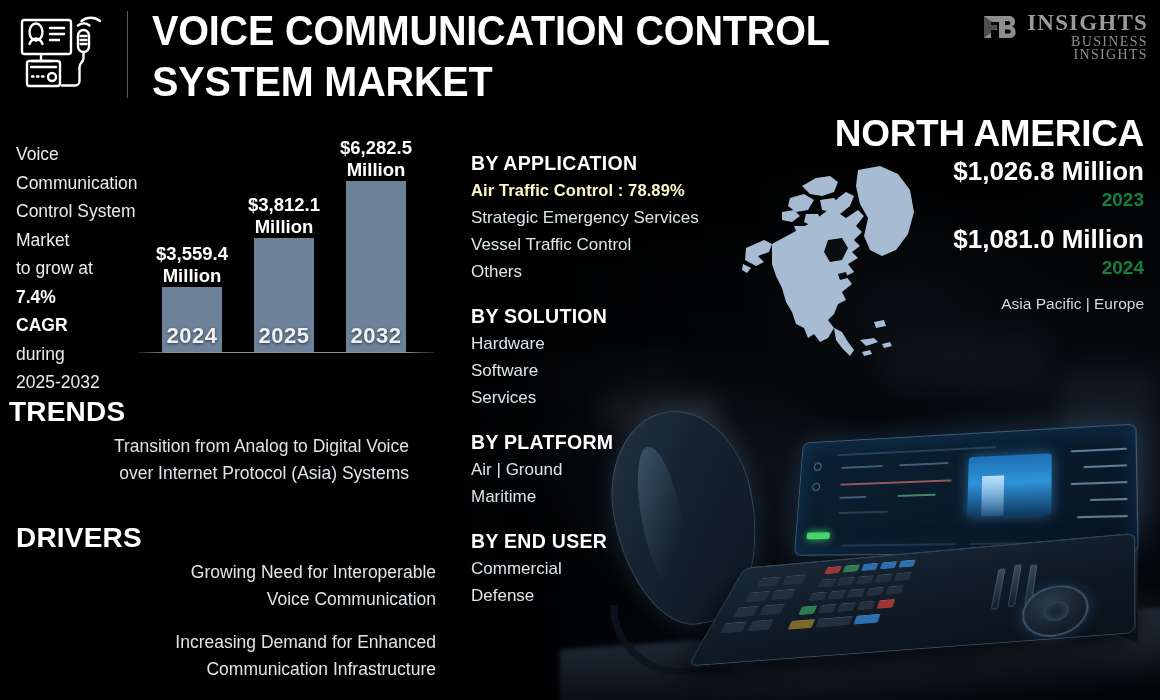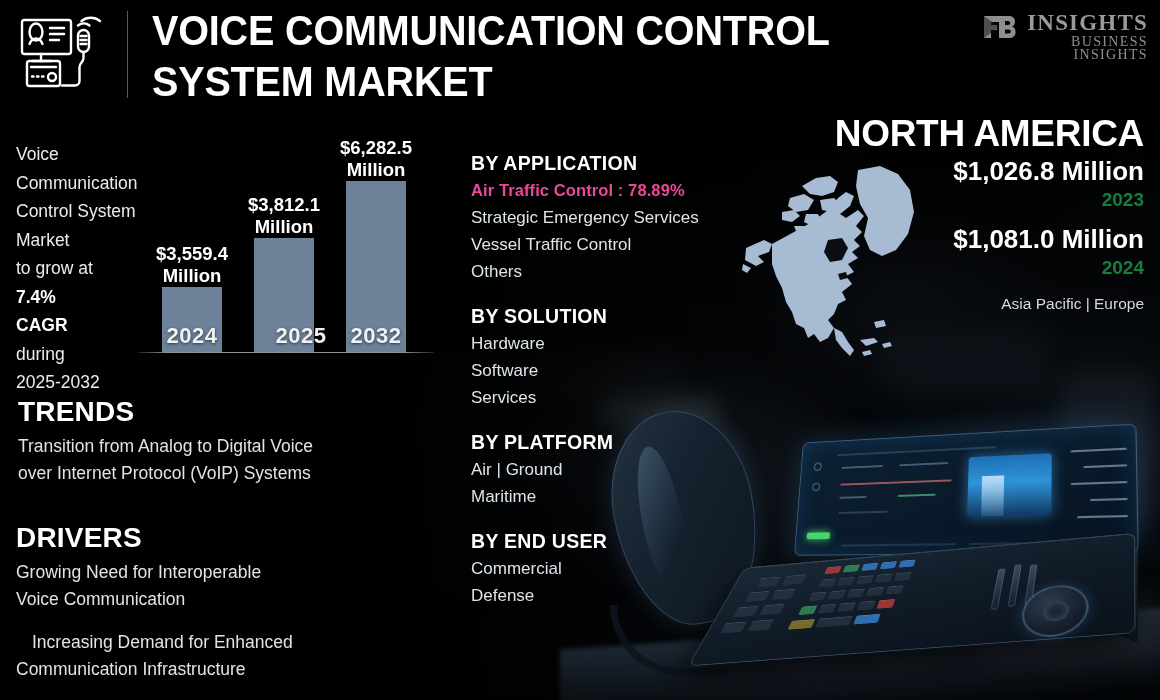--- a/index.html
+++ b/index.html
@@ -149,32 +149,32 @@
   }
   .bar-year {
     position:absolute; bottom:11px; text-align:center; font-weight:700;
     font-size:22px; color:#eef2f6; letter-spacing:.5px; width:70px;
     text-shadow:0 1px 3px rgba(0,0,0,.6);
   }
   #axis { position:absolute; left:8px; bottom:7px; width:296px; height:1px;
           background:linear-gradient(90deg,rgba(190,200,210,.15),rgba(200,210,220,.70) 10%,rgba(200,210,220,.70) 90%,rgba(190,200,210,.15)); }
 
   
-  #trends { position:absolute; left:18px; top:396px; width:400px; z-index:6; }
+  #trends { position:absolute; left:9px; top:396px; width:400px; z-index:6; }
   #drivers { position:absolute; left:16px; top:522px; width:420px; z-index:6; }
   .sec-head { font-size:28px; font-weight:700; color:#fff; letter-spacing:.2px; margin-bottom:5px; }
-  .sec-line { font-size:17.5px; line-height:27px; color:#dfe4e9; font-weight:300; }
+  .sec-line { font-size:17.5px; line-height:27px; color:#dfe4e9; font-weight:300;text-align:right; }
   .sec-para { margin-top:16px;margin-left:16px; }
 
   
   #segments { position:absolute; left:471px; top:152px; width:270px; z-index:6; }
   .seg { margin-bottom:20px; }
   .seg-title { font-size:19.5px; font-weight:700; color:#fff; letter-spacing:.3px; margin-bottom:2px; }
   .seg-item { font-size:17px; line-height:27px; color:#dfe4e9; font-weight:300; }
-  .seg-item.strong { font-weight:700; color:#ec4899; font-size:16.5px; letter-spacing:.1px; }
+  .seg-item.strong { font-weight:700; color:#fef9c3; font-size:16.5px; letter-spacing:.1px; }
 
   
   #region { position:absolute; right:16px; top:112px; width:330px; text-align:right; z-index:6; }
   #region-title { font-size:37px; font-weight:700; letter-spacing:-.3px; color:#fff; line-height:44px; }
   .region-val { font-size:26px; font-weight:700; color:#fff; line-height:31px; }
   .region-yr { font-size:19px; font-weight:700; color:#15803d; line-height:25px; margin-bottom:12px; }
   #region-others { margin-top:0; font-size:15.5px; line-height:23px; color:#d5dae0; font-weight:300; }
   #na-map { position:absolute; left:742px; top:152px; width:205px; height:210px; z-index:5; }
 </style>
 </head>
@@ -319,30 +319,30 @@
   <div class="bar-label" style="left:89px;top:74px">
     <div>$3,812.1</div>
     <div>Million</div>
   </div>
   <div class="bar-label" style="left:181px;top:17px">
     <div>$6,282.5</div>
     <div>Million</div>
   </div>
 
   <div class="bar-year" style="left:27px">2024</div>
-  <div class="bar-year" style="left:136px">2025</div>
+  <div class="bar-year" style="left:119px">2025</div>
   <div class="bar-year" style="left:211px">2032</div>
 
   <div id="axis"></div>
 </div>
 
 <div id="trends">
   <div class="sec-head">TRENDS</div>
   <div class="sec-line">Transition from Analog to Digital Voice</div>
-  <div class="sec-line">over Internet Protocol (VoIP) Systems</div>
+  <div class="sec-line">over Internet Protocol (Asia) Systems</div>
 </div>
 
 <div id="drivers">
   <div class="sec-head">DRIVERS</div>
   <div class="sec-line">Growing Need for Interoperable</div>
   <div class="sec-line">Voice Communication</div>
   <div class="sec-line sec-para">Increasing Demand for Enhanced</div>
   <div class="sec-line">Communication Infrastructure</div>
 </div>
 

